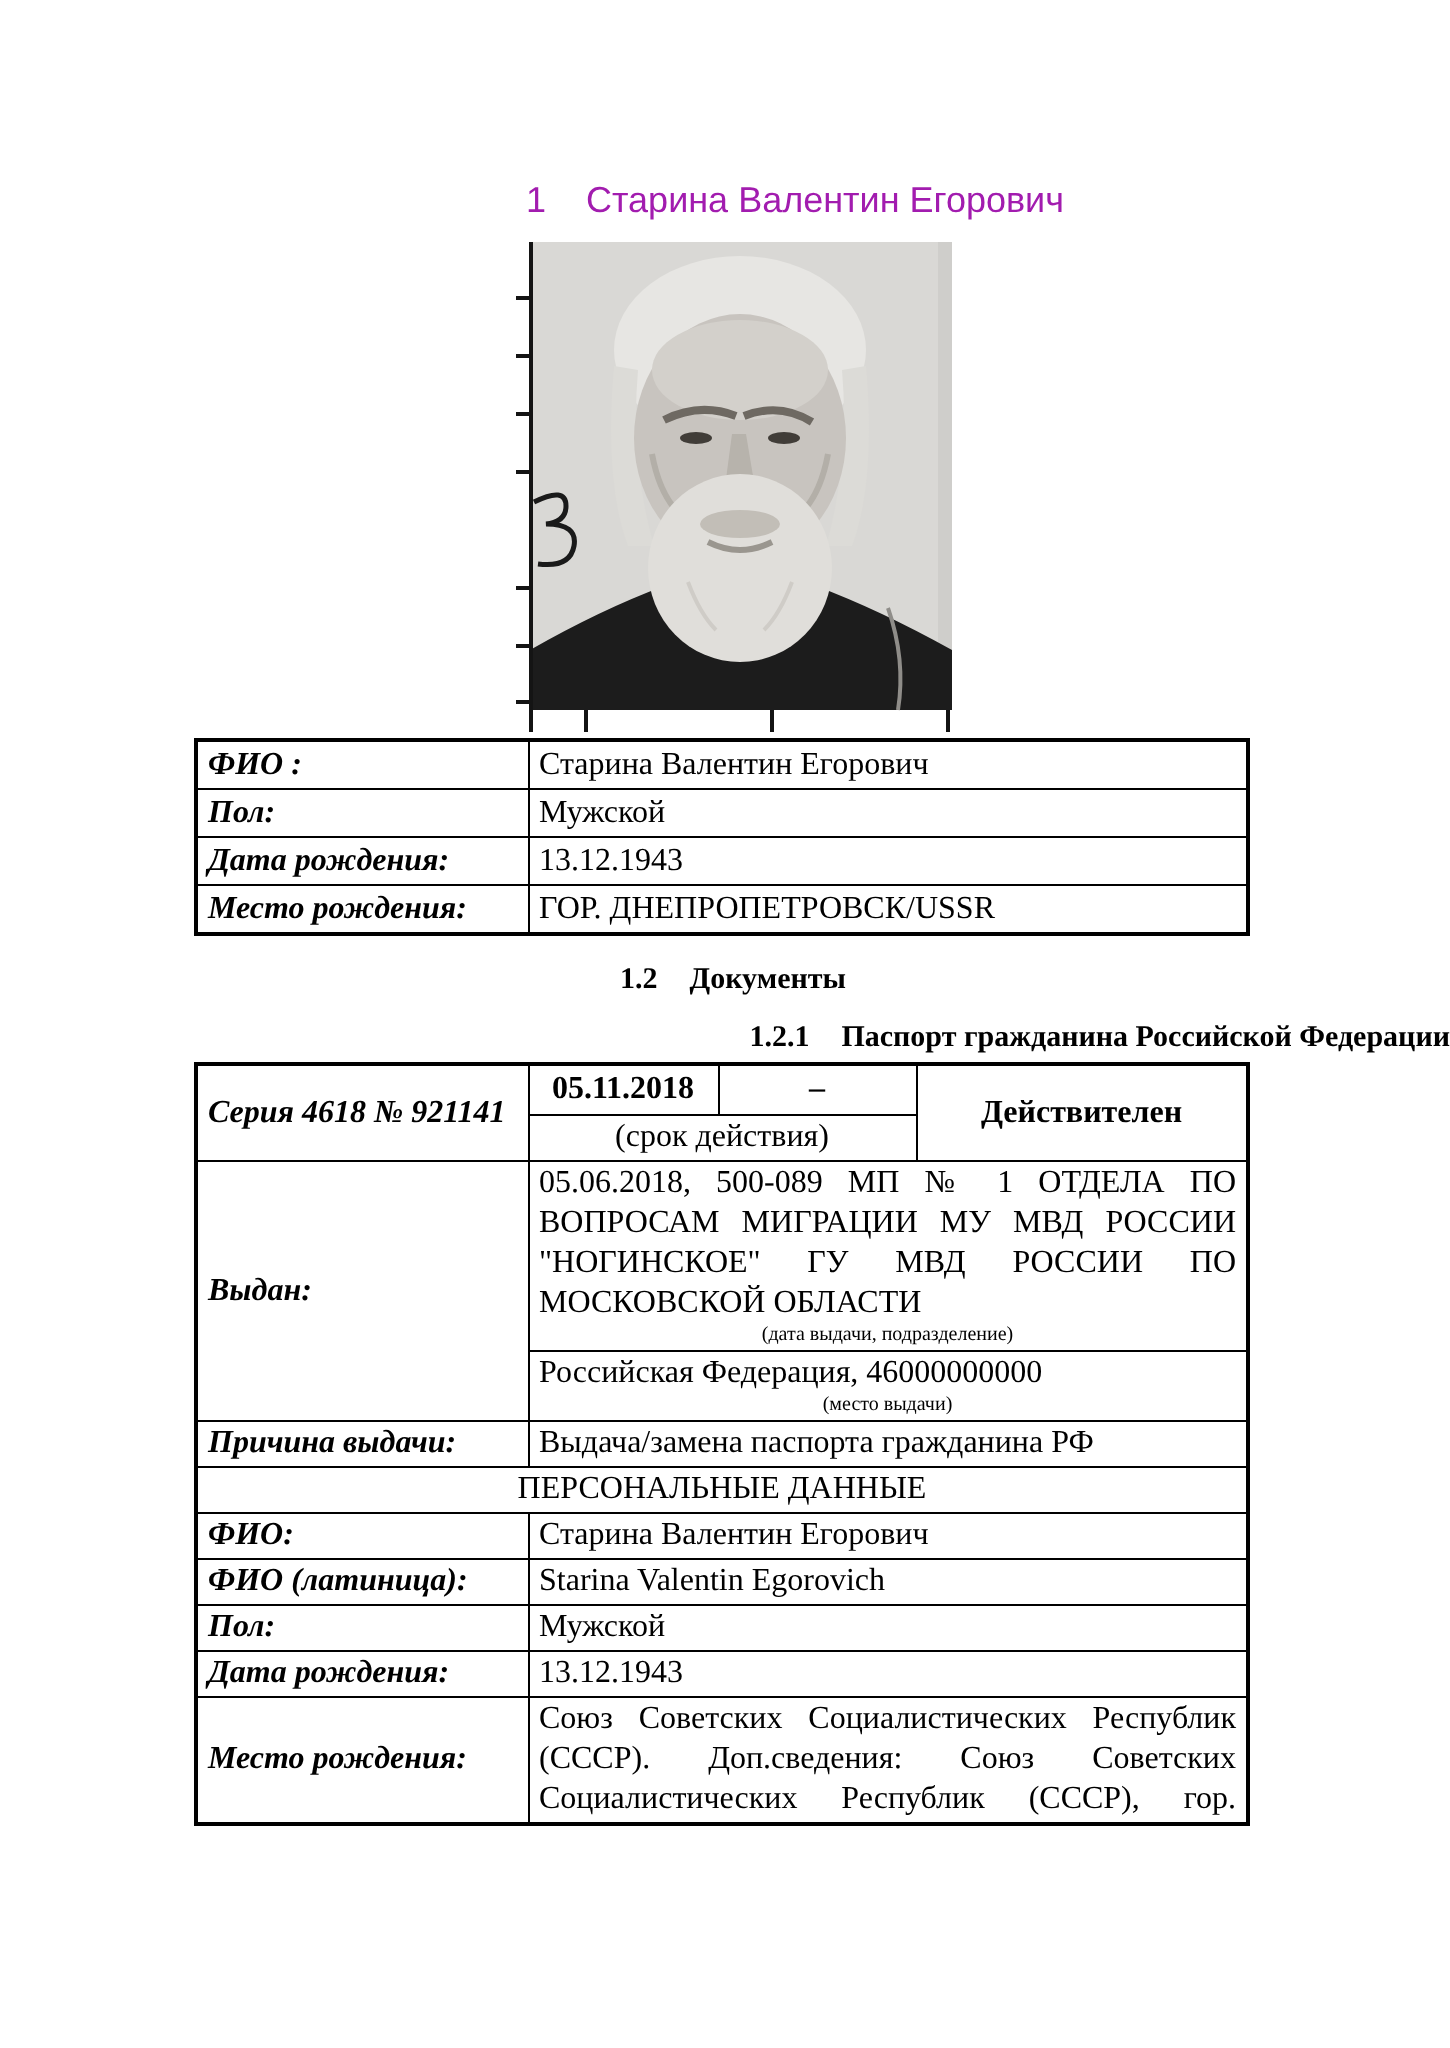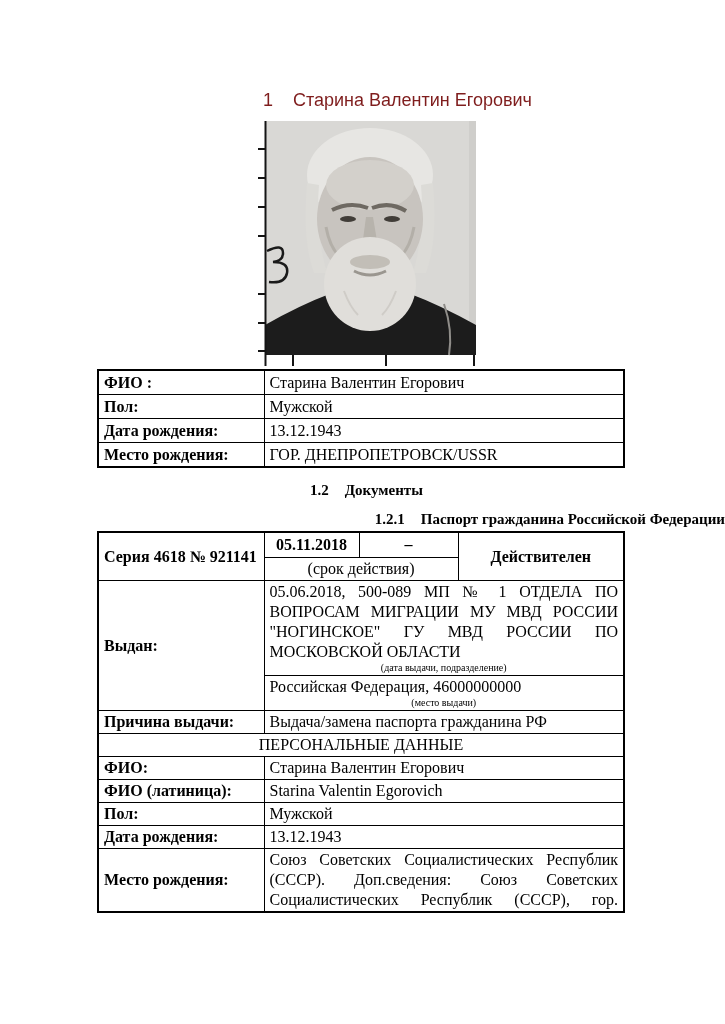--- a/index.html
+++ b/index.html
@@ -6,21 +6,21 @@
   body {
     width:725px; height:1024px; background:#ffffff; color:#000;
     font-family:"Liberation Serif", serif; overflow:hidden;
   }
   .page { position:relative; width:725px; height:1024px; }
 
   
   .h1 {
     margin-top:90px; padding-left:263px;
     font-family:"Liberation Sans", sans-serif;
-    font-size:18px; line-height:21px; font-weight:400; color:#7f1d1d;
+    font-size:18px; line-height:21px; font-weight:400; color:#a21caf;
   }
   .h1 .num { display:inline-block; width:30px; }
   .h2 { font-size:15px; font-weight:bold; line-height:18px; }
   .h2-11 { margin-top:28px; padding-left:337px; }
   .h2-11 .num2 { display:inline-block; width:35px; }
   .h2-12 { margin-top:13px; text-align:center; padding-left:8px; }
   .h2-12 .num2 { margin-right:16px; }
   .h3 { margin-top:12px; text-align:right; padding-left:44px;
         font-size:15px; font-weight:bold; line-height:17px; }
   .h3 .num2 { margin-right:16px; }
@@ -31,21 +31,21 @@
 
   
   table.t { border-collapse:collapse; table-layout:fixed; margin-left:97px;
             width:526px; border:2px solid #000; }
   table.t td { border:1.5px solid #000; padding:1px 5px;
                font-size:16px; line-height:20px; vertical-align:middle;
                overflow:hidden; word-wrap:break-word; }
   .t1 { margin-top:2px; }
   .t1 td { height:21px; }
   .t2 { margin-top:3px; }
-  td.lbl { font-weight:bold; }
+  td.lbl { font-weight:bold;font-style:italic; }
   td.b { font-weight:bold; }
   td.ctr { text-align:center; }
   td.vtop { vertical-align:top; }
   .just { text-align:justify; }
   .jlast { text-align-last:justify; }
   .cap { display:block; text-align:center; font-size:10px; line-height:12px; }
   td.caprow { text-align:center; font-size:10px; line-height:12px; height:15px;
               vertical-align:top; padding-top:0; }
   tr.hdr td { height:22px; }
 </style>

